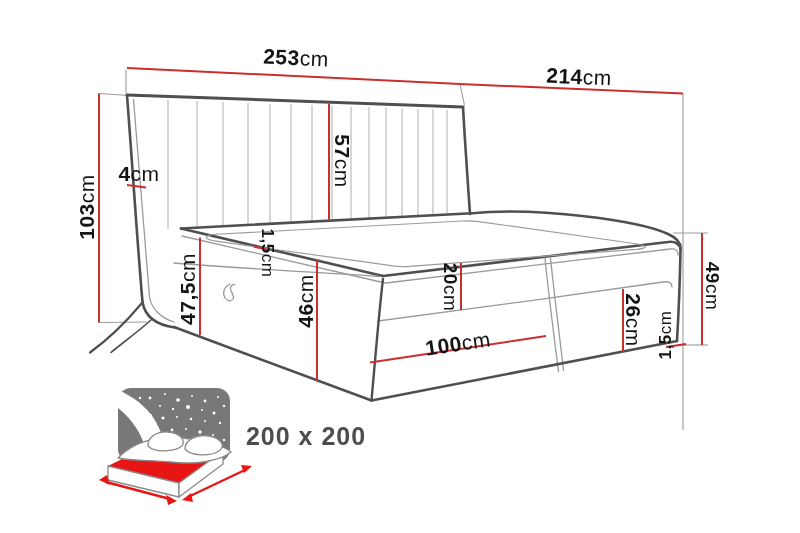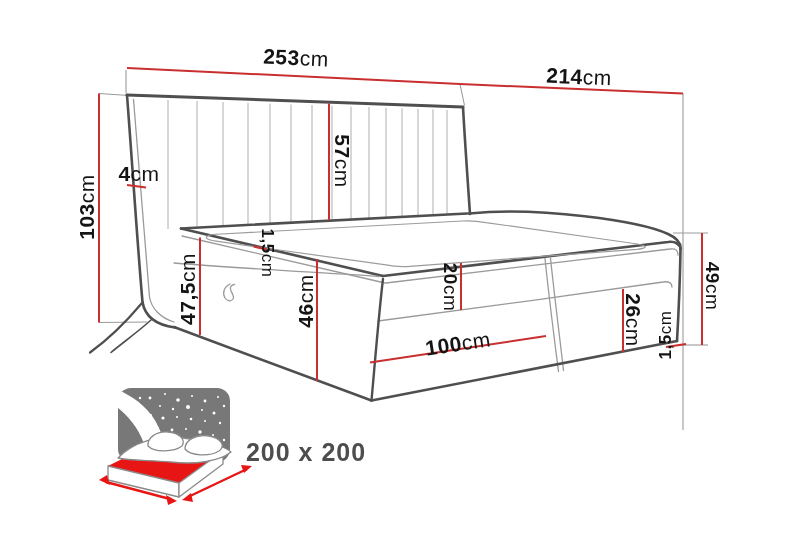--- a/index.html
+++ b/index.html
@@ -172,15 +172,15 @@
   <div class="dim r90" style="left:342px;top:161px;"><b>57</b><span class="u">cm</span></div>
   <div class="dim r90 sm" style="left:267px;top:253px;"><b>1,5</b><span class="u">cm</span></div>
   <div class="dim rm90" style="left:188px;top:289px;"><b>47,5</b><span class="u">cm</span></div>
   <div class="dim rm90" style="left:306px;top:301px;"><b>46</b><span class="u">cm</span></div>
   <div class="dim r90 md" style="left:450px;top:287px;"><b>20</b><span class="u">cm</span></div>
   <div class="dim r90" style="left:633px;top:320px;"><b>26</b><span class="u">cm</span></div>
   <div class="dim" style="left:458px;top:344px;transform:translate(-50%,-50%) rotate(-8.5deg);"><b>100</b><span class="u">cm</span></div>
   <div class="dim r90 md" style="left:712px;top:286px;"><b>49</b><span class="u">cm</span></div>
   <div class="dim rm90 sm" style="left:666px;top:335px;"><b>1,5</b><span class="u">cm</span></div>
 
-  <div class="badge" style="left:306px;top:452px;">200 x 200</div>
+  <div class="badge" style="left:306px;top:436px;">200 x 200</div>
 
 </div>
 
 </body></html>

